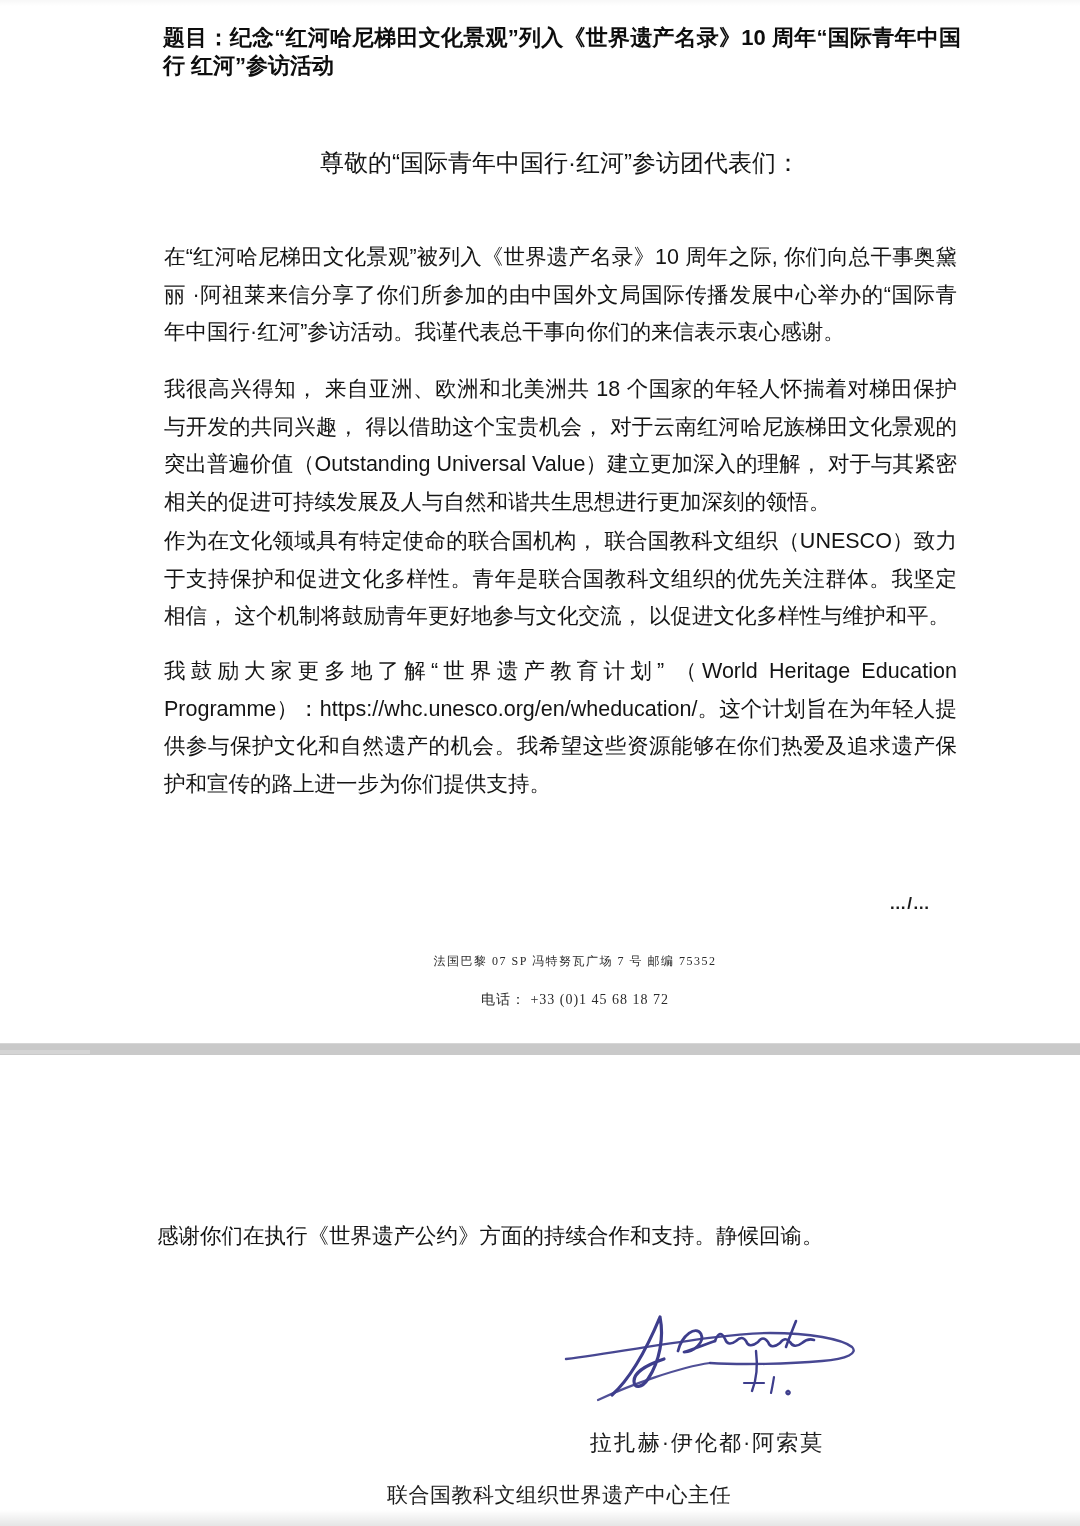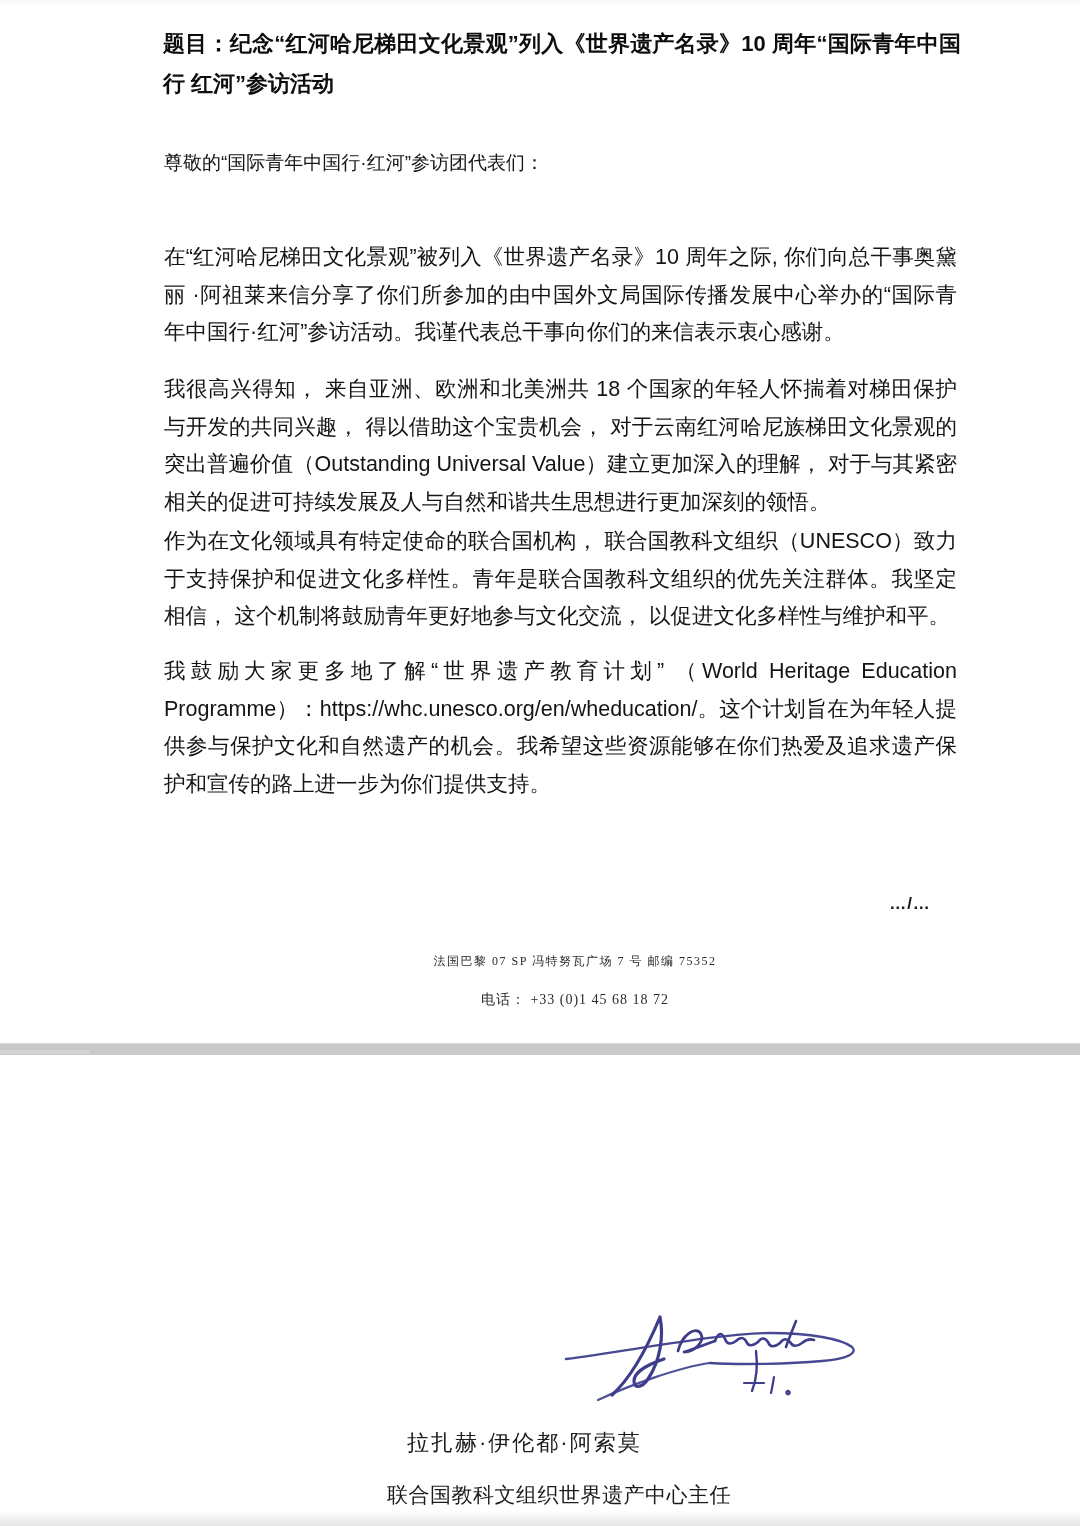--- a/index.html
+++ b/index.html
@@ -8,26 +8,26 @@
     background: #ffffff;
     font-family: "Liberation Sans", sans-serif;
     color: #161616;
     position: relative;
     overflow: hidden;
   }
   .sheet { position: absolute; inset: 0; background: #ffffff; }
 
   .doc-title {
     position: absolute; left: 163px; top: 24px; width: 798px;
-    font-size: 22px; font-weight: bold; line-height: 40px;
+    font-size: 22px; font-weight: bold; line-height: 28px;
     text-align: justify; color: #0d0d0d;
   }
   .salutation {
     position: absolute; left: 164px; top: 144px; width: 792px;
-    font-size: 19px; line-height: 37px; color: #141414;
+    font-size: 24px; line-height: 37px; color: #141414; text-align: center;
   }
   .para {
     position: absolute; left: 164px; width: 793px;
     font-size: 21.5px; line-height: 37.5px;
     text-align: justify; color: #141414; margin-top: 25px;
   }
   .para-1 { top: 214px; }
   .para-2 { top: 346px; }
   .para-3 { top: 498px; }
   .para-4 { top: 628px; }
@@ -64,21 +64,21 @@
   }
 
   .signature-wrap {
     position: absolute; left: 560px; top: 1303px;
     width: 322px; height: 115px;
   }
   .signature-wrap svg { width: 100%; height: 100%; display: block; }
 
   .signatory-name {
     position: absolute; top: 1428px; left: 407px; width: 600px;
-    font-size: 22px; letter-spacing: 2px; color: #1c1c1c;
+    text-align: center; font-size: 22px; letter-spacing: 2px; color: #1c1c1c;
   }
   .signatory-title {
     position: absolute; top: 1481px; left: 387px; width: 640px;
     text-align: left; font-size: 21px; letter-spacing: 0.5px; color: #1c1c1c;
   }
 
   .bottom-shade {
     position: absolute; left: 0; bottom: 0; width: 1080px; height: 16px;
     background: linear-gradient(to bottom, rgba(0,0,0,0), rgba(0,0,0,0.10));
   }
@@ -106,20 +106,21 @@
   <div class="continuation">…/…</div>
 
   <div class="footer-block">
     <div class="footer-address">法国巴黎 07 SP 冯特努瓦广场 7 号  邮编  75352</div>
     <div class="footer-phone">电话：  +33 (0)1 45 68 18 72</div>
   </div>
 
   <div class="page-separator"></div>
   <div class="separator-streak"></div>
 
+  <div class="closing-line">感谢你们在执行《世界遗产公约》方面的持续合作和支持。静候回谕。</div>
 
   <div class="signature-wrap">
     <svg viewBox="0 0 322 115" xmlns="http://www.w3.org/2000/svg">
       <g fill="none" stroke-linecap="round" stroke-linejoin="round" stroke="#3d3d8c">
 
         <path stroke-width="2.4" d="M6,56 C70,48 160,30 210,30 C250,30 282,36 292,44 C298,50 288,56 262,58 C230,61 180,62 150,60" opacity="0.95"></path>
 
         <path stroke-width="2.2" d="M150,60 C120,64 70,82 38,97" opacity="0.9"></path>
 
         <path stroke-width="3.2" d="M100,14 C90,38 74,72 52,92 M100,14 C104,34 100,58 88,76 C82,85 74,86 74,78 C74,70 86,62 104,56"></path>

